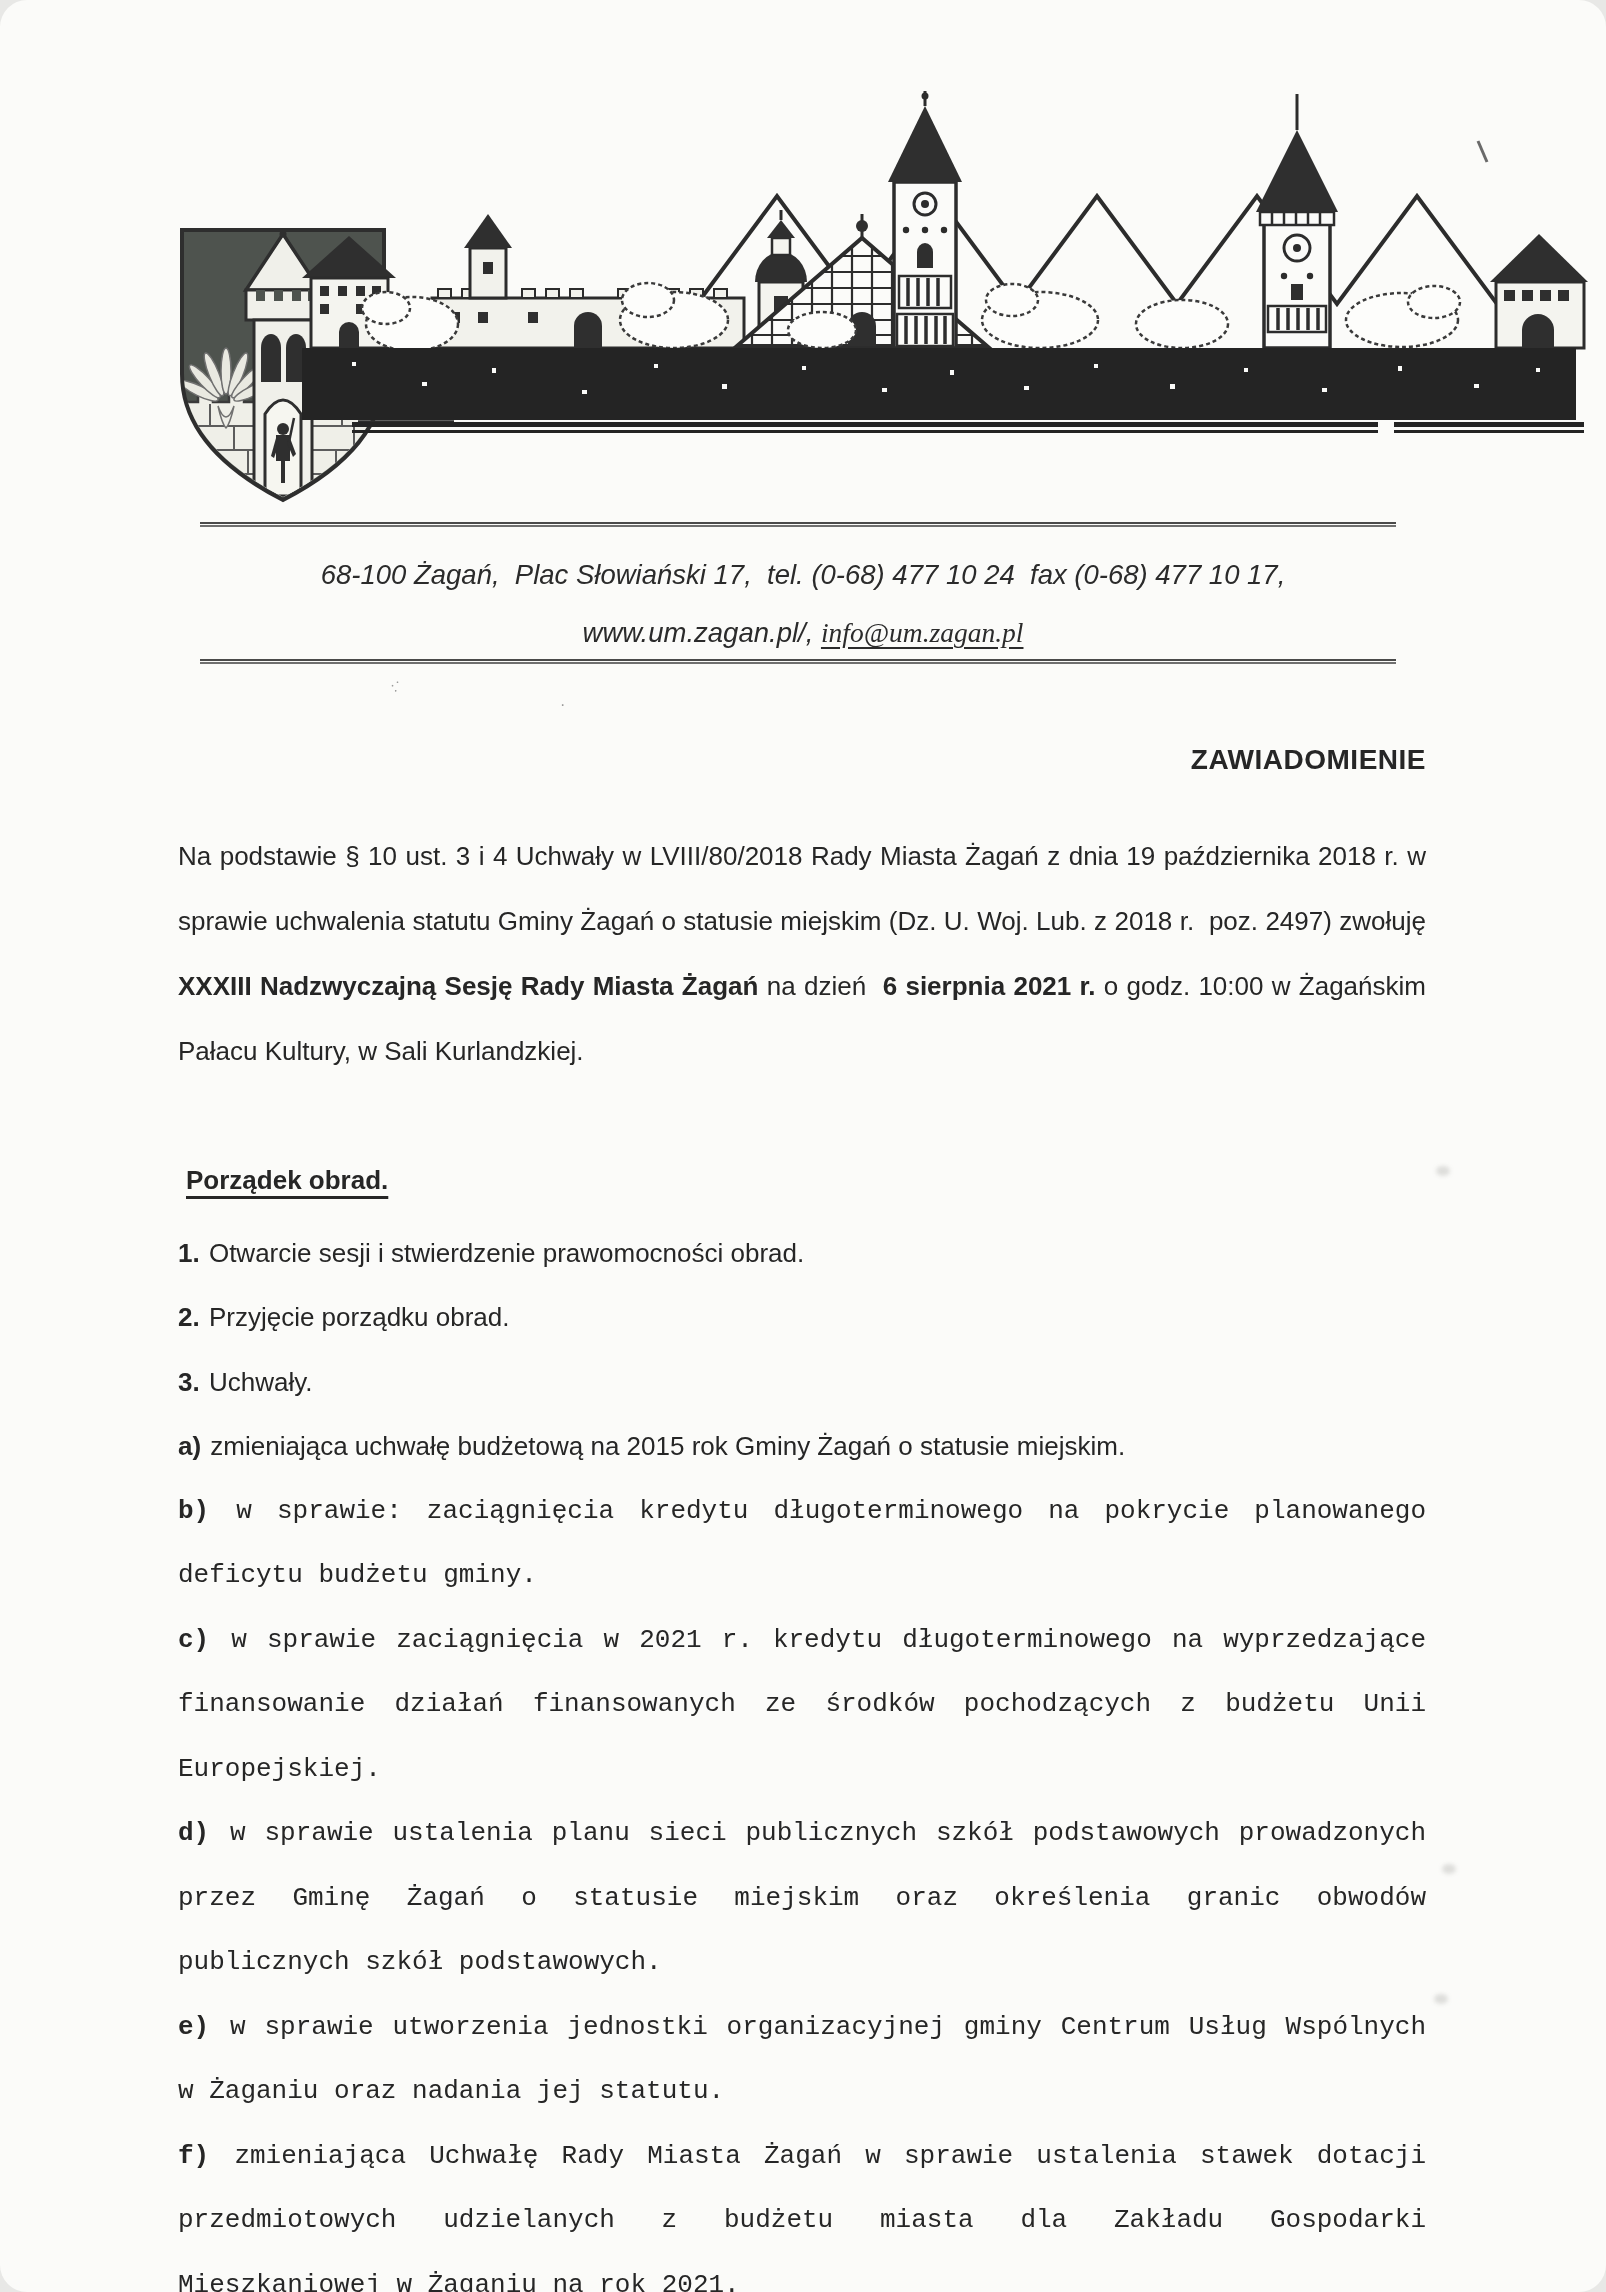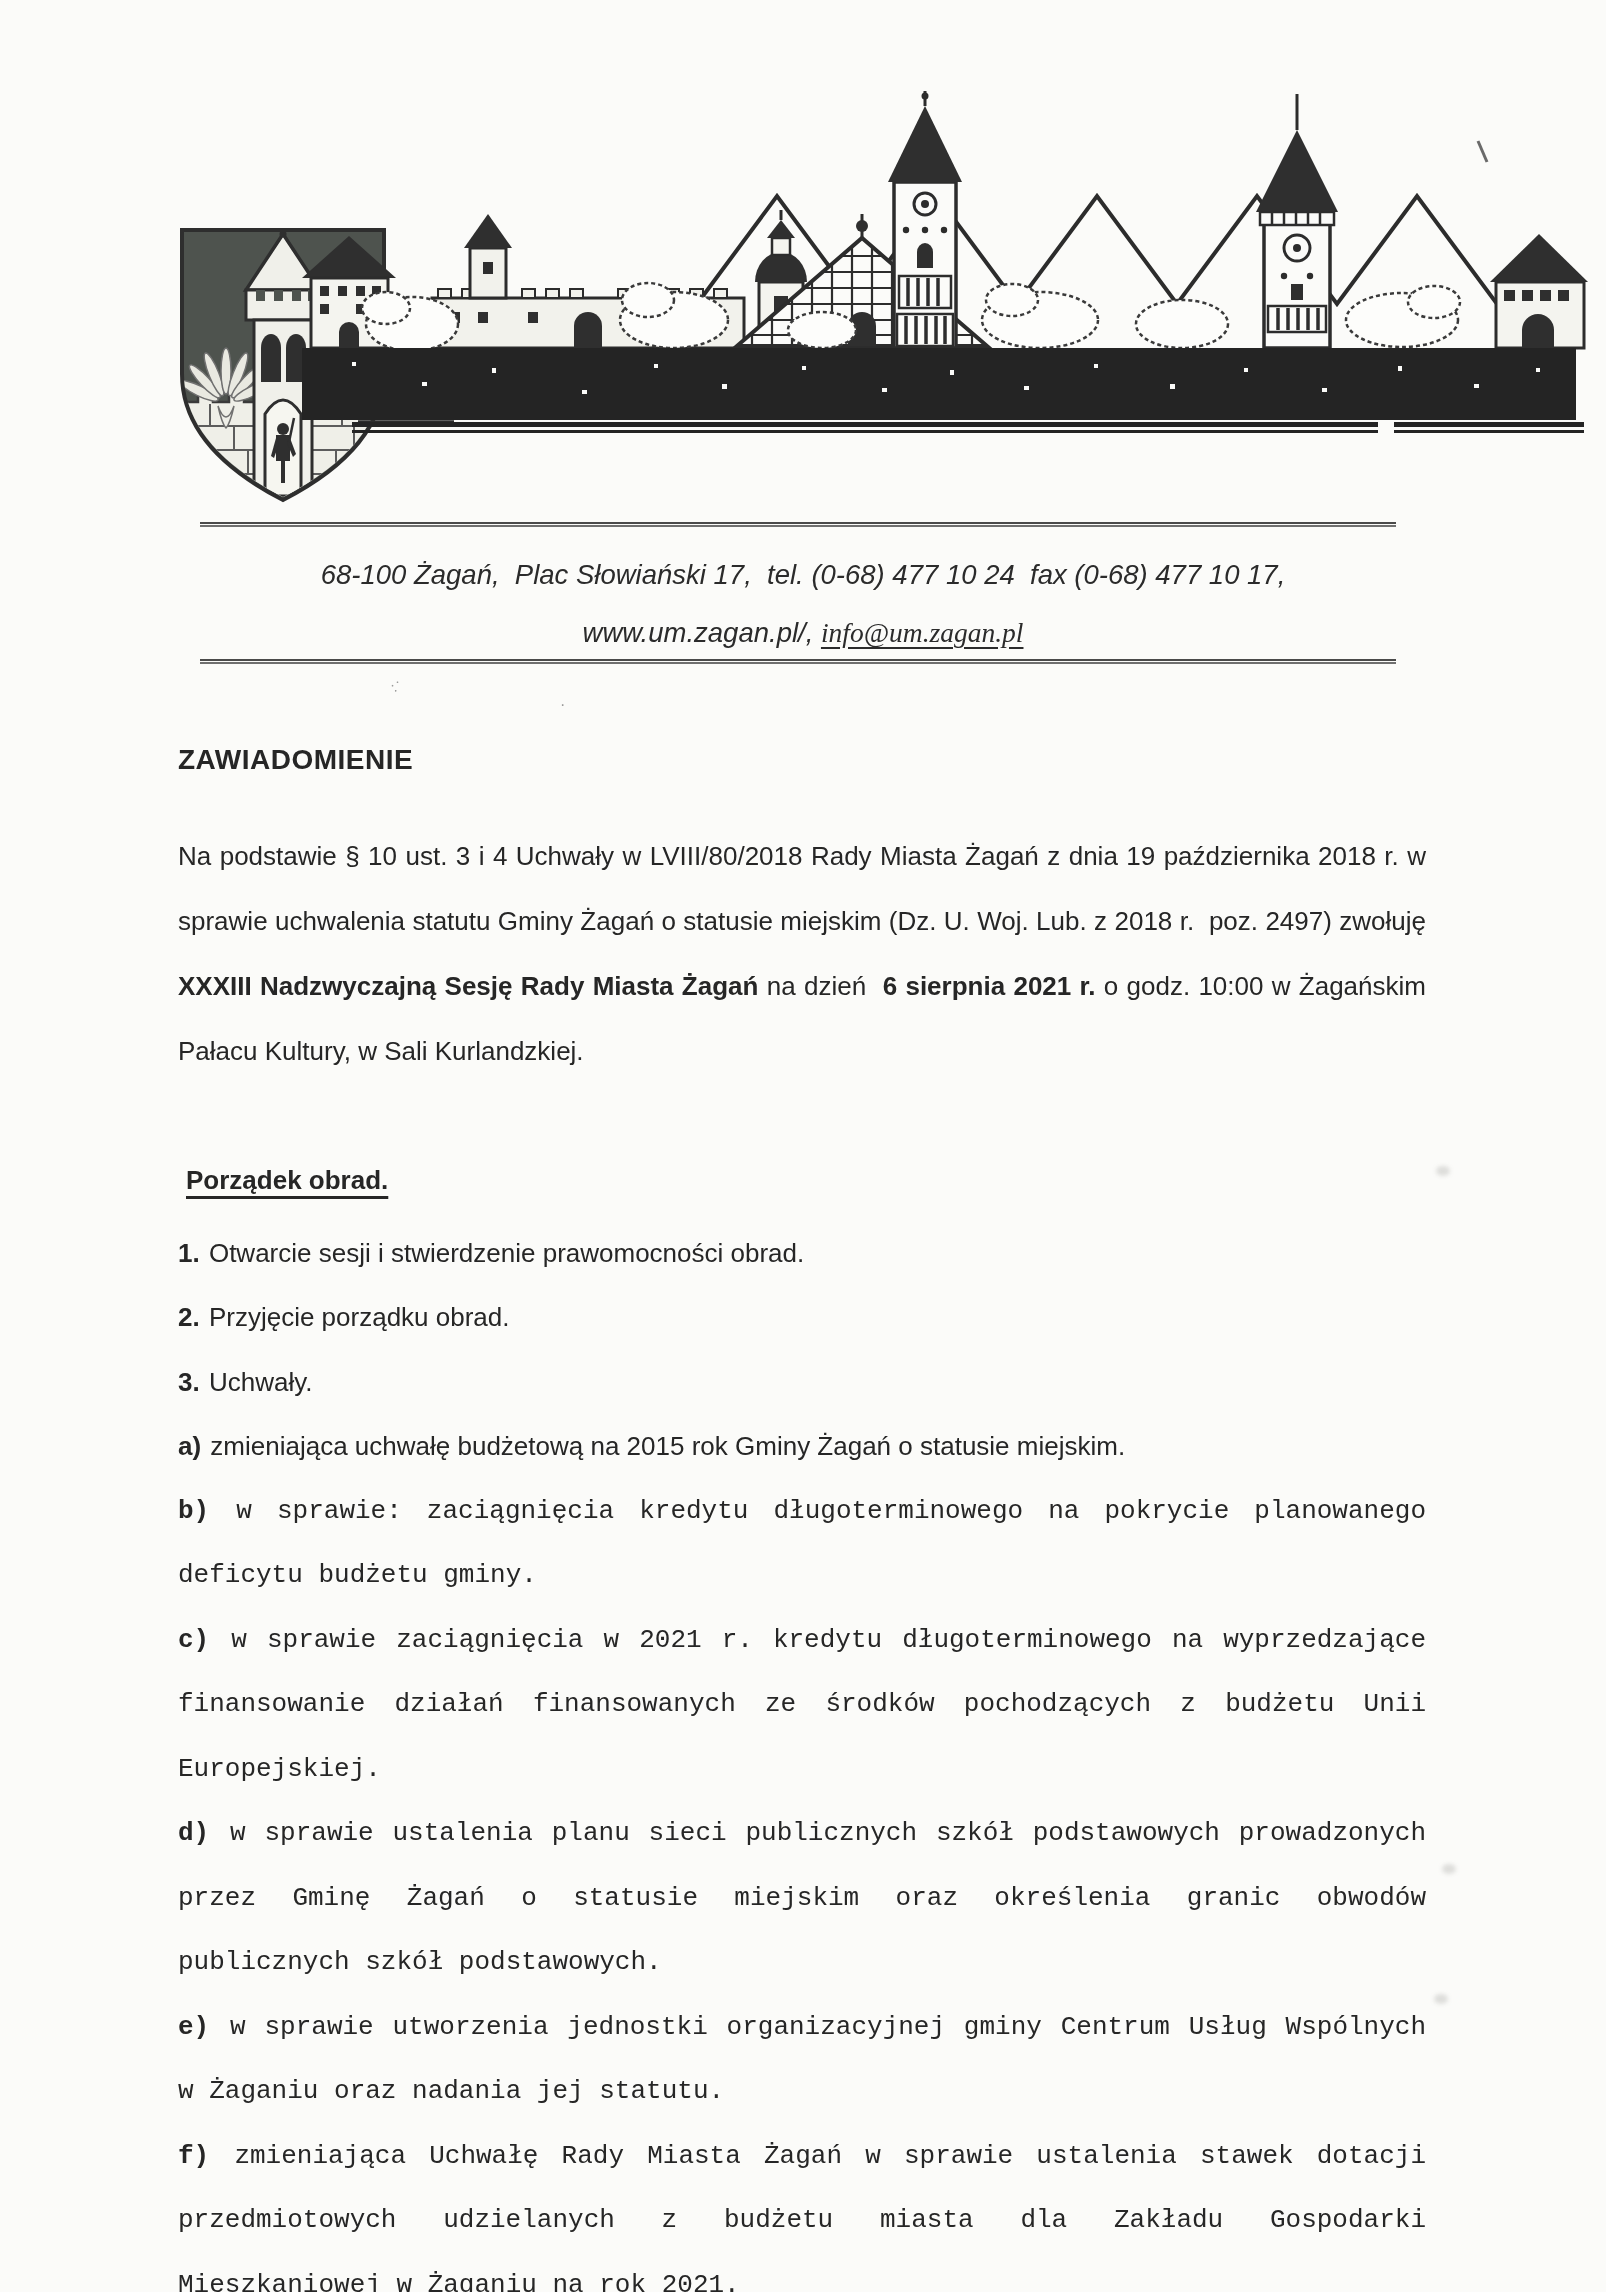--- a/index.html
+++ b/index.html
@@ -8,20 +8,21 @@
   }
   html,body{margin:0;padding:0;background:#e8e8e6;}
   .page{
     position:relative;
     width:1606px;height:2292px;
     margin:0 auto;
     background:var(--paper);
     overflow:hidden;
     font-family:"Liberation Sans",sans-serif;
     color:var(--ink);
+    border-radius:27px;
   }
   
   .coa{position:absolute;left:176px;top:226px;width:214px;height:278px;}
   .skyline{position:absolute;left:282px;top:86px;width:1306px;height:348px;}
   
   .rule{
     position:absolute;left:200px;width:1196px;height:5px;
     background:linear-gradient(to bottom,#4a4a4a 0 2px,transparent 2px 3px,#6f6f6f 3px 5px);
   }
   .rule-top{top:522px;}
@@ -32,21 +33,21 @@
     font-size:27.5px;line-height:58px;color:#2b2b2b;
   }
   .address .email{
     font-family:"Liberation Serif",serif;
     text-decoration:underline;
     text-underline-offset:5px;
   }
   
   .title{
     position:absolute;left:178px;top:744px;width:1248px;
-    text-align:left;font-weight:bold;font-size:28px;letter-spacing:.5px;
+    text-align:right;font-weight:bold;font-size:28px;letter-spacing:.5px;
   }
   .intro{
     position:absolute;left:178px;top:824px;width:1248px;
     font-size:26px;line-height:65px;text-align:justify;margin:0;
   }
   .agenda{
     position:absolute;left:178px;top:1140px;width:1248px;
     font-size:26px;line-height:64.5px;
   }
   .agenda-heading{

